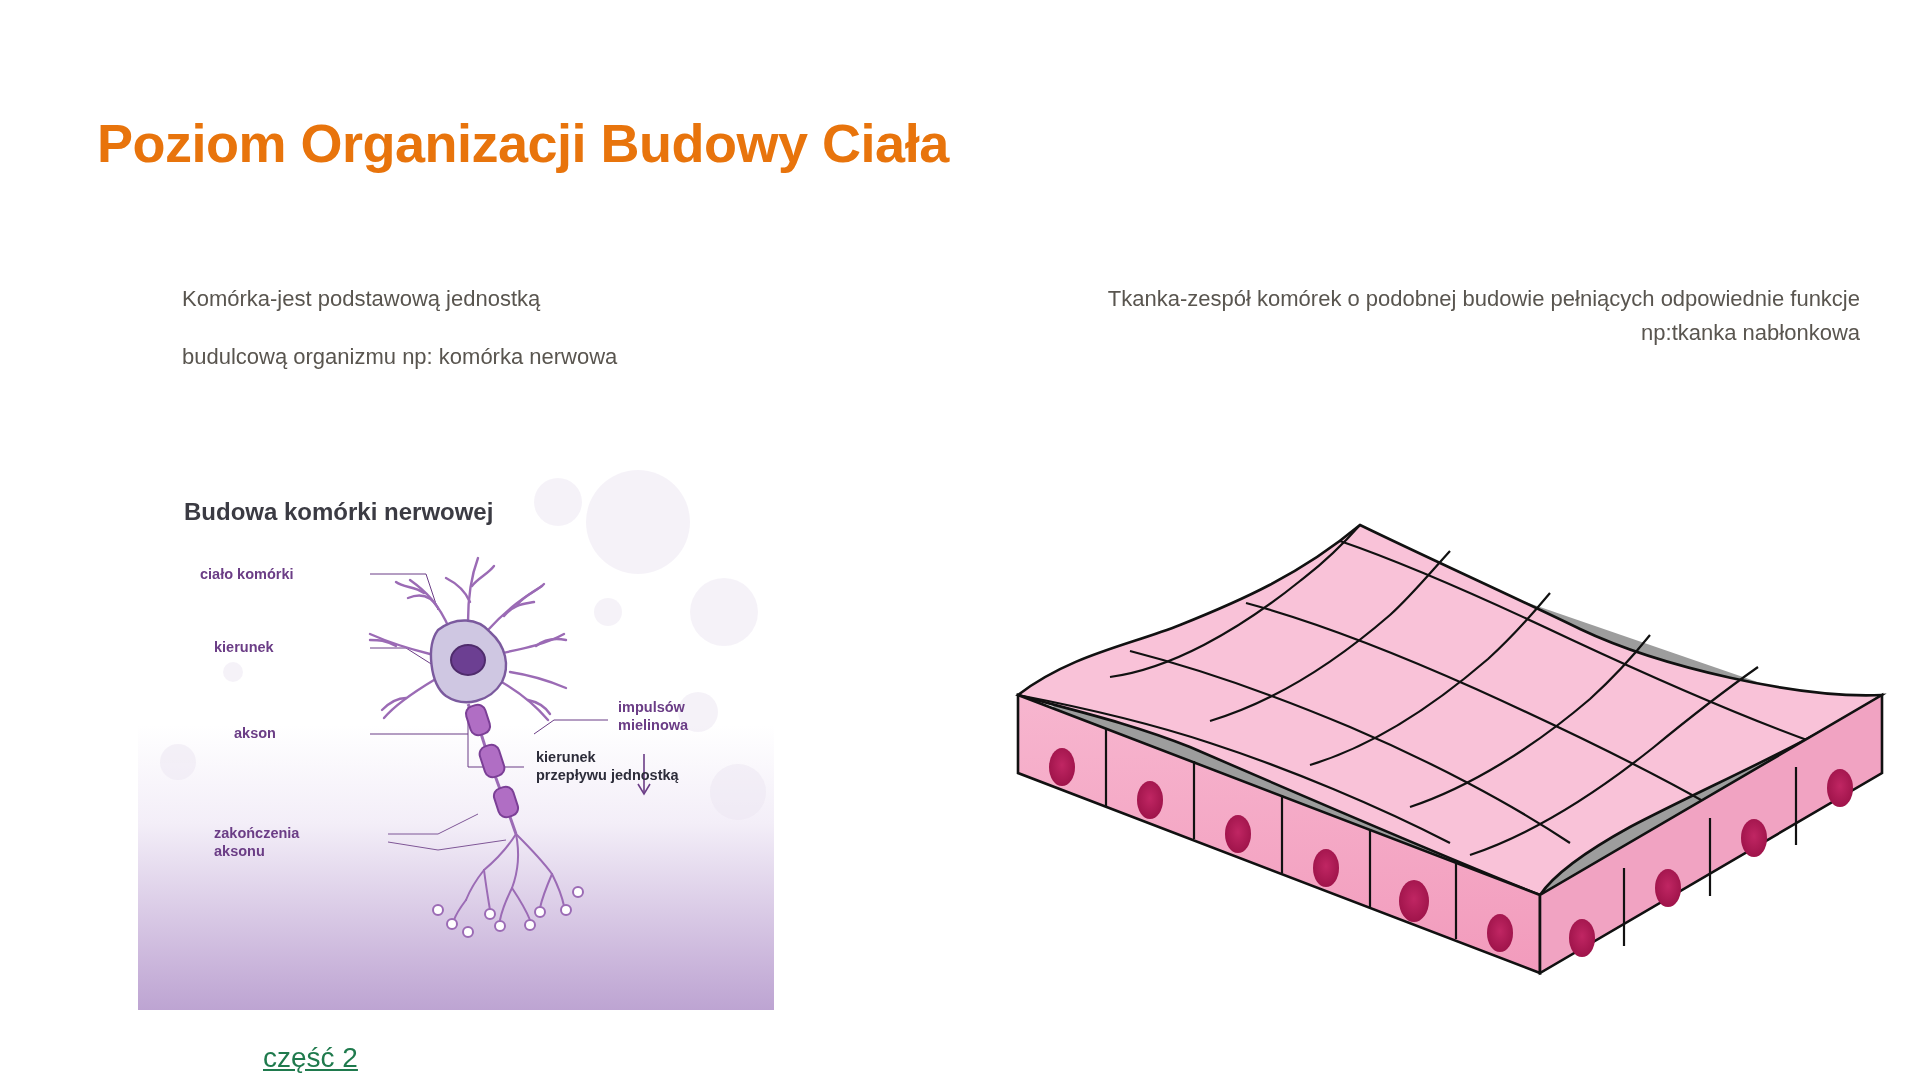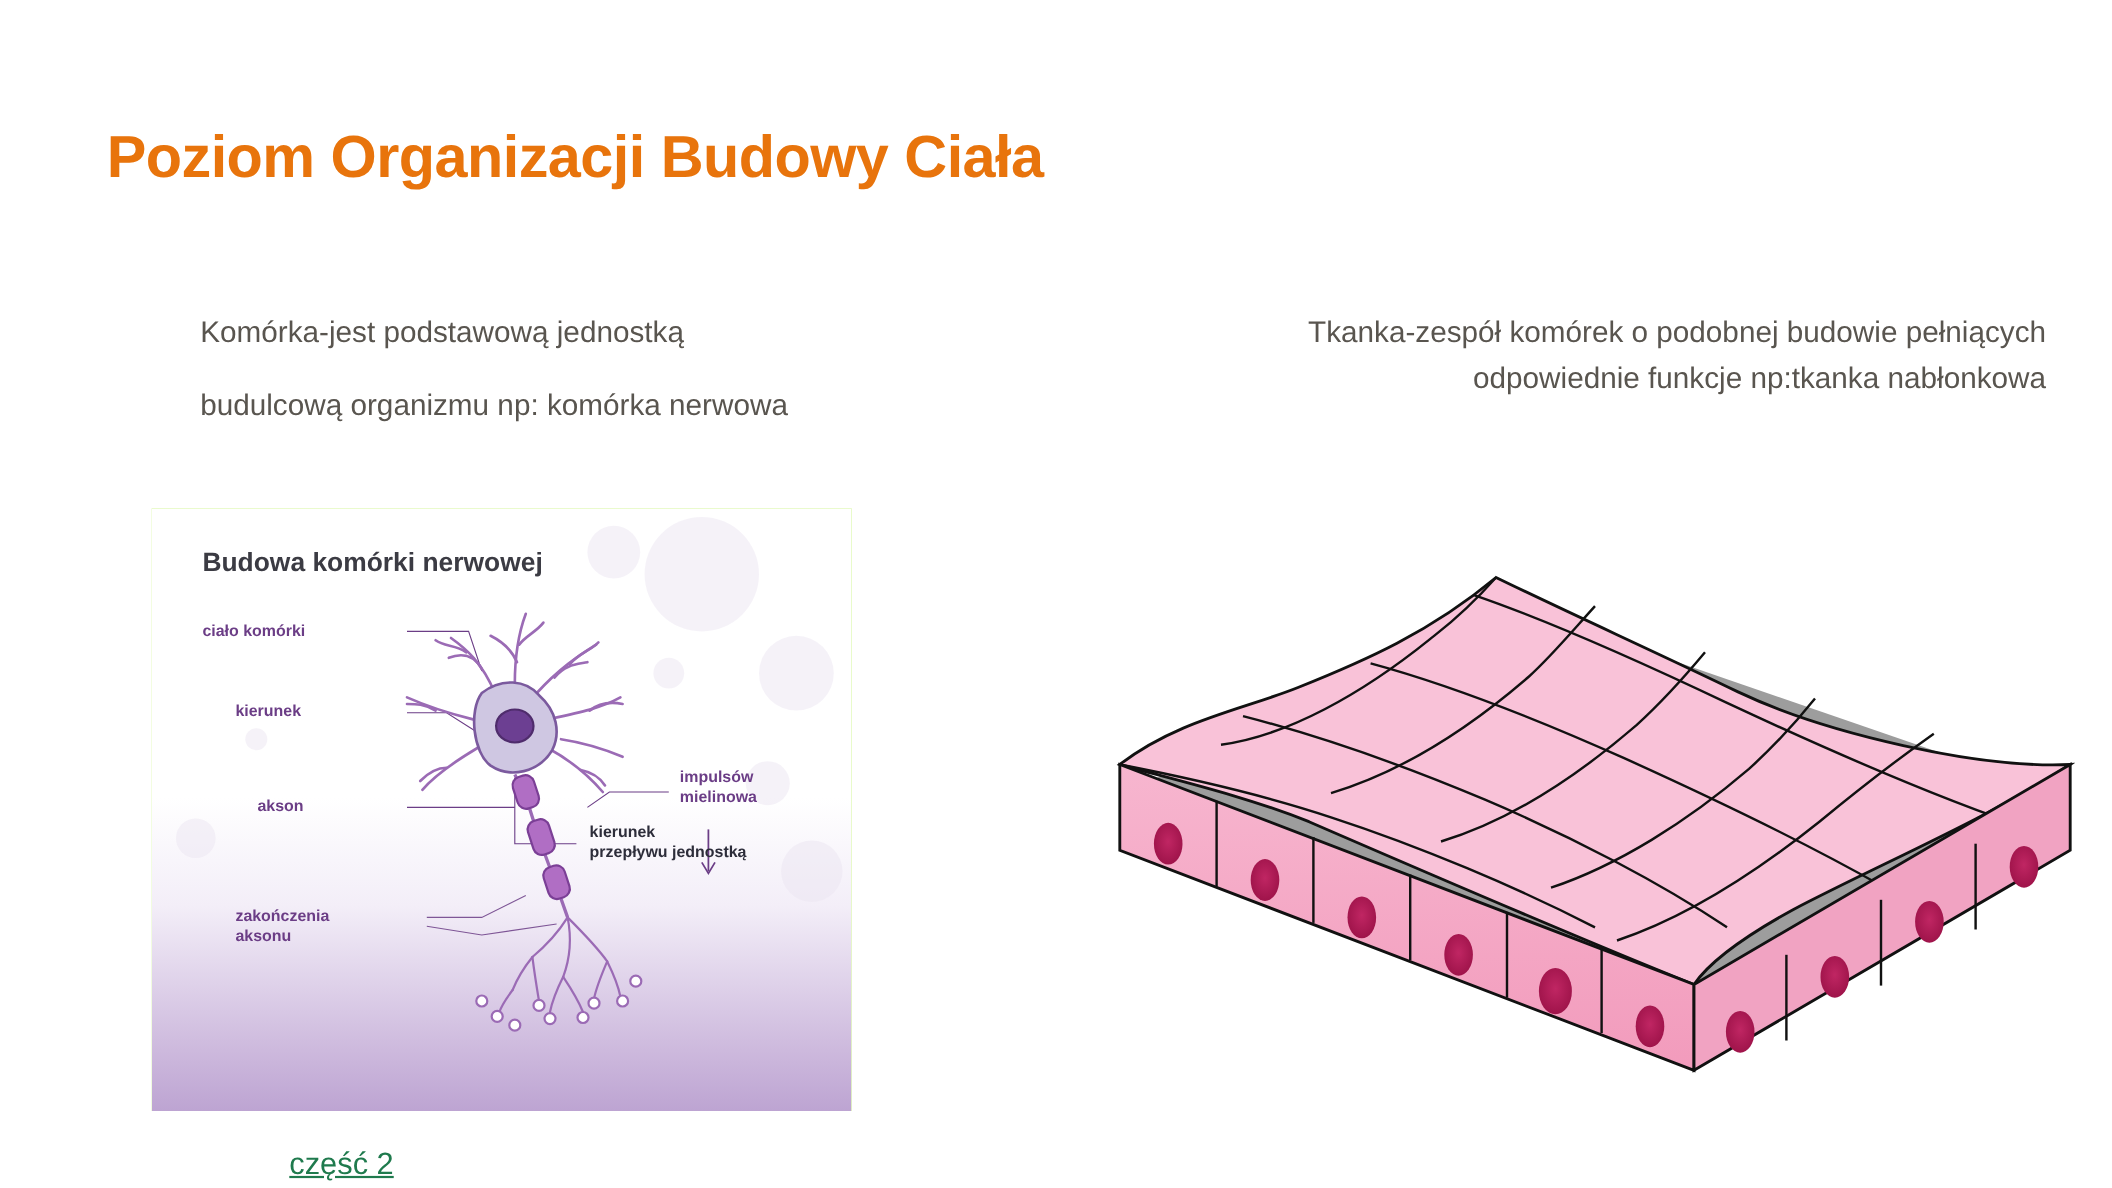--- a/index.html
+++ b/index.html
@@ -34,35 +34,35 @@
     width: 660px;
   }
   .col-right {
     position: absolute;
     left: 1040px;
     top: 282px;
     width: 820px;
     text-align: right;
   }
   .body-text {
-    font-size: 27px;
+    font-size: 22px;
     line-height: 1.55;
     color: #59554F;
   }
   .body-text p { margin: 0 0 24px 0; }
   .body-text p:last-child { margin-bottom: 0; }
 
   
   .neuron-fig {
     position: absolute;
     left: 138px;
     top: 462px;
     width: 636px;
     height: 548px;
-    background: #bef264;
+    background: #f0abfc;
     overflow: hidden;
   }
   .neuron-fig .grad {
     position: absolute;
     left: 0; top: 0; width: 100%; height: 100%;
     background: linear-gradient(to bottom, #ffffff 0%, #ffffff 48%, #f3eef8 66%, #cdb9dd 90%, #bda4d2 100%);
   }
   .neuron-fig .fig-title {
     position: absolute;
     left: 46px; top: 36px;
@@ -203,21 +203,21 @@
         <circle cx="392" cy="463" r="5"></circle>
         <circle cx="402" cy="450" r="5"></circle>
         <circle cx="428" cy="448" r="5"></circle>
         <circle cx="440" cy="430" r="5"></circle>
         <circle cx="300" cy="448" r="5"></circle>
       </g>
     </svg>
 
     <div class="fig-title">Budowa komórki nerwowej</div>
 
-    <div class="lbl" style="left:46px; top:103px;">ciało komórki</div>
+    <div class="lbl" style="left:62px; top:103px;">ciało komórki</div>
     <div class="lbl" style="left:76px; top:176px;">kierunek</div>
     <div class="lbl" style="left:96px; top:262px;">akson</div>
 
     <div class="lbl" style="left:480px; top:236px;">
       <span>impulsów</span><br>
       <span>mielinowa</span>
     </div>
 
     <div class="lbl dark" style="left:398px; top:286px;">
       <span>kierunek</span><br>

